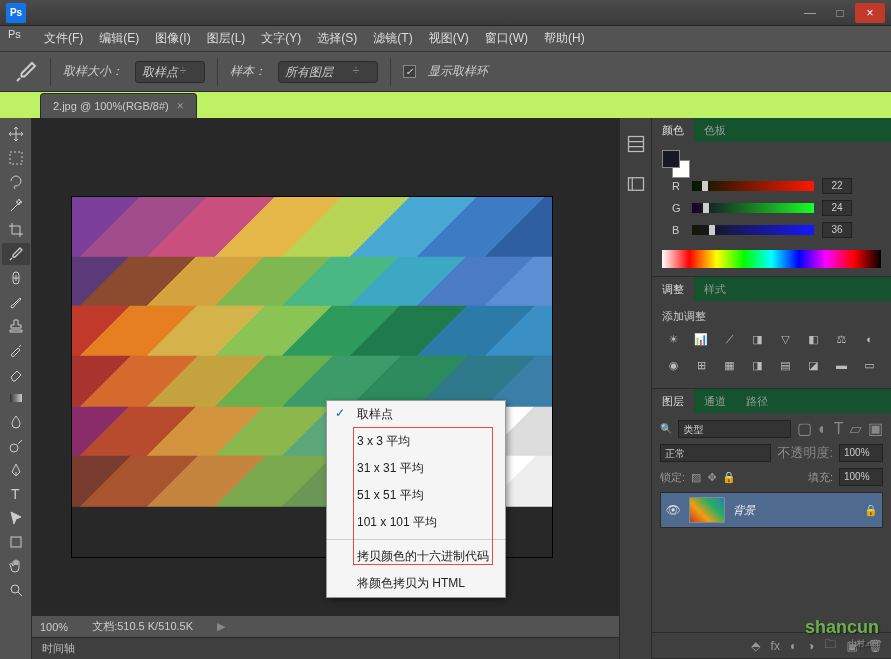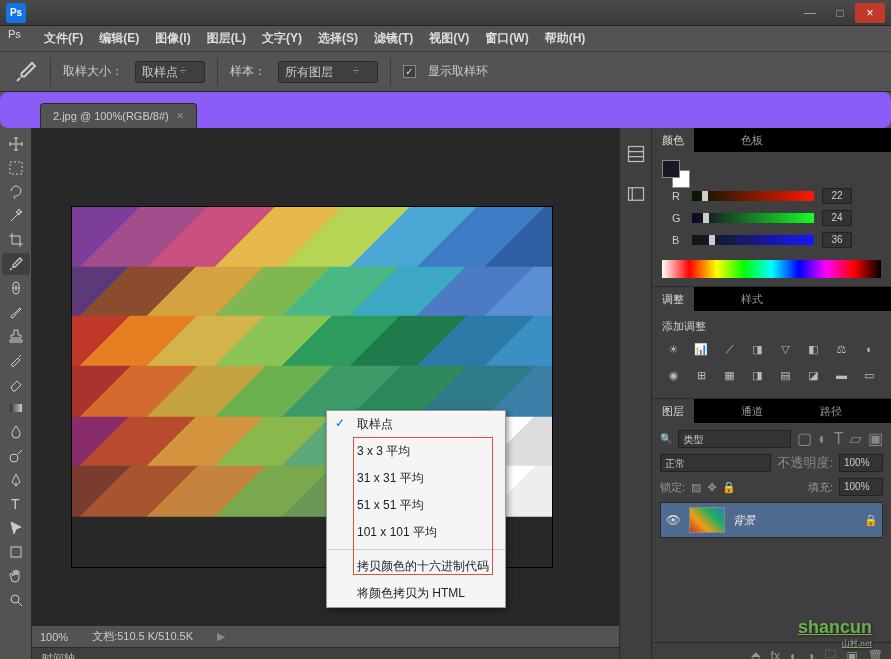--- a/index.html
+++ b/index.html
@@ -7,33 +7,33 @@
 
 
 .titlebar { height: 26px; background: linear-gradient(#4b4b4b, #3a3a3a); display: flex; align-items: center; border-bottom: 1px solid #222; }
 .ps-logo { width: 20px; height: 20px; background: #1473e6; margin: 0 6px; border-radius: 2px; display: flex; align-items: center; justify-content: center; color: #fff; font-size: 10px; font-weight: bold; }
 .win-controls { margin-left: auto; display: flex; }
 .win-btn { width: 30px; height: 20px; color: #aaa; font-size: 12px; display: flex; align-items: center; justify-content: center; cursor: pointer; }
 .win-btn.close { background: #c0392b; color: #fff; border-radius: 2px; margin-right: 6px; }
 
 
 .menubar { height: 26px; background: #535353; display: flex; align-items: center; padding-left: 36px; border-bottom: 1px solid #383838; }
-.menu-item { color: #ddd; font-size: 12px; padding: 4px 8px; cursor: pointer; font-weight: bold; }
+.menu-item { color: #ddd; font-size: 12px; padding: 4px 8px; cursor: pointer; }
 .ps-menu-logo { position: absolute; left: 8px; top: 28px; width: 20px; height: 18px; color: #ddd; font-size: 11px; }
 
 
-.optionsbar { height: 40px; background: #535353; display: flex; align-items: center; padding: 0 14px; border-bottom: 1px solid #2a2a2a; gap: 12px; }
+.optionsbar { height: 40px; background: #535353; display: flex; align-items: center; padding: 0 14px; border-bottom: 1px solid #2a2a2a; gap: 12px; font-style: italic; }
 .tool-icon-opt { width: 24px; height: 24px; display: flex; align-items: center; justify-content: center; }
 .opt-label { color: #ccc; font-size: 12px; }
 .opt-select { background: #3f3f3f; border: 1px solid #2a2a2a; color: #ccc; font-size: 12px; padding: 2px 18px 2px 6px; height: 22px; position: relative; min-width: 70px; border-radius: 3px; }
 .opt-sep { width: 1px; height: 28px; background: #3a3a3a; }
 .opt-checkbox { width: 13px; height: 13px; border: 1px solid #888; background: #3f3f3f; display: inline-flex; align-items: center; justify-content: center; color: #ddd; font-size: 10px; }
 
 
-.doctab-bar { height: 36px; background: #8b5cf6; display: flex; align-items: flex-end; padding-left: 40px; border-radius: 8px; }
+.doctab-bar { height: 26px; background: #bef264; display: flex; align-items: flex-end; padding-left: 40px; }
 .doctab { background: #535353; color: #ccc; font-size: 11px; padding: 5px 12px; border-radius: 4px 4px 0 0; border: 1px solid #2a2a2a; border-bottom: none; display: flex; align-items: center; gap: 8px; }
 .doctab-close { color: #999; font-size: 12px; cursor: pointer; }
 
 
 .main { display: flex; height: calc(659px - 26px - 26px - 40px - 26px); position: relative; }
 .toolbox { width: 32px; background: #535353; border-right: 1px solid #2a2a2a; display: flex; flex-direction: column; padding-top: 4px; }
 .tool { width: 28px; height: 22px; margin: 1px auto; display: flex; align-items: center; justify-content: center; color: #ccc; cursor: pointer; border-radius: 2px; }
 .tool.active { background: #3f3f3f; }
 .tool svg { width: 16px; height: 16px; }
 
@@ -44,21 +44,21 @@
 .statusbar { height: 22px; background: #535353; border-top: 1px solid #2a2a2a; display: flex; align-items: center; font-size: 11px; color: #ccc; padding: 0 8px; gap: 24px; }
 .timeline-bar { height: 22px; background: #3f3f3f; border-top: 1px solid #2a2a2a; color: #bbb; font-size: 11px; padding: 3px 10px; display: flex; align-items: center; }
 
 
 .dock-collapsed { width: 32px; background: #3f3f3f; border-left: 1px solid #2a2a2a; display: flex; flex-direction: column; align-items: center; padding-top: 16px; gap: 20px; }
 .dock-icon { width: 20px; height: 20px; color: #bbb; cursor: pointer; }
 
 
 .panels { width: 240px; background: #3f3f3f; border-left: 1px solid #2a2a2a; display: flex; flex-direction: column; }
 .panel { border-bottom: 1px solid #2a2a2a; }
-.panel-tabs { display: flex; background: #000000; height: 24px; gap: 37px; }
+.panel-tabs { display: flex; background: #14532d; height: 24px; }
 .panel-tab { font-size: 11px; color: #999; padding: 5px 10px; cursor: pointer; }
 .panel-tab.active { background: #3f3f3f; color: #ddd; }
 .panel-body { padding: 8px 10px; color: #ccc; font-size: 11px; }
 
 
 .color-swatch-pair { display: inline-block; width: 28px; height: 28px; position: relative; vertical-align: top; }
 .color-fg { position: absolute; width: 18px; height: 18px; background: #161824; border: 1px solid #888; top: 0; left: 0; }
 .color-bg { position: absolute; width: 18px; height: 18px; background: #fff; border: 1px solid #888; bottom: 0; right: 0; }
 .rgb-sliders { display: inline-block; margin-left: 10px; vertical-align: top; width: 180px; }
 .rgb-row { display: flex; align-items: center; margin-bottom: 6px; gap: 8px; }
@@ -88,21 +88,21 @@
 .layers-footer { height: 26px; border-top: 1px solid #2a2a2a; display: flex; align-items: center; justify-content: flex-end; gap: 10px; padding: 0 8px; color: #999; margin-top: auto; }
 .layers-footer span { cursor: pointer; font-size: 12px; }
 
 
 .context-menu { position: absolute; background: #f5f5f5; border: 1px solid #999; box-shadow: 2px 2px 6px rgba(0,0,0,0.4); font-size: 12px; min-width: 180px; z-index: 100; }
 .ctx-item { padding: 5px 16px 5px 30px; color: #222; cursor: pointer; position: relative; }
 .ctx-check { position: absolute; left: 8px; color: #0066cc; font-size: 12px; }
 .ctx-sep { height: 1px; background: #ccc; margin: 3px 0; }
 .ctx-redbox { position: absolute; border: 1px solid #e74c3c; pointer-events: none; }
 
-.watermark { position: absolute; right: 19px; bottom: 10px; font-size: 18px; font-weight: bold; color: #6ab04c; text-shadow: 1px 1px 2px rgba(0,0,0,0.5); z-index: 200; font-family: Arial; text-decoration: underline; }
+.watermark { position: absolute; right: 12px; bottom: 10px; font-size: 18px; font-weight: bold; color: #6ab04c; text-shadow: 1px 1px 2px rgba(0,0,0,0.5); z-index: 200; font-family: Arial; }
 .watermark .sub { font-size: 8px; display: block; color: #888; text-align: right; }
 
 
 #img { background:
   linear-gradient(135deg, #7b3f9b 0 12.5%, #a34c8c 0 25%, #c94f7e 0 37.5%, #e6b84a 0 50%, #b8d454 0 62.5%, #4aa8d4 0 75%, #3d7bc4 0 87.5%, #2f5fa3 0) 0 0/100% 16.6%,
   linear-gradient(135deg, #5c3a7a 0 12.5%, #8a4b2e 0 25%, #d4a23e 0 37.5%, #7fb850 0 50%, #4ab884 0 62.5%, #3da8c4 0 75%, #4a7bc4 0 87.5%, #5b8fd4 0) 0 16.6%/100% 16.6%,
   linear-gradient(135deg, #c0392b 0 12.5%, #e67e22 0 25%, #d4b44a 0 37.5%, #8ac454 0 50%, #2c9b5c 0 62.5%, #1f7a4c 0 75%, #2c7aa8 0 87.5%, #3a8fc4 0) 0 33.3%/100% 16.6%,
   linear-gradient(135deg, #a8342d 0 12.5%, #d46a2e 0 25%, #c4a23e 0 37.5%, #6ab04c 0 50%, #3d9b6a 0 62.5%, #2c8a5c 0 75%, #2f7a8a 0 87.5%, #3a7fa8 0) 0 50%/100% 16.6%,
   linear-gradient(135deg, #8a2c6a 0 12.5%, #b84a2e 0 25%, #d4943e 0 37.5%, #8ab84c 0 50%, #5ca87a 0 62.5%, #4a9b8a 0 75%, #fff 0 87.5%, #ddd 0) 0 66.6%/100% 16.6%,
   linear-gradient(135deg, #7a3c2e 0 12.5%, #a8542e 0 25%, #c4843e 0 37.5%, #7aa84c 0 50%, #6a9854 0 62.5%, #5a8854 0 75%, #fff 0 87.5%, #eee 0) 0 83.3%/100% 16.6%;

